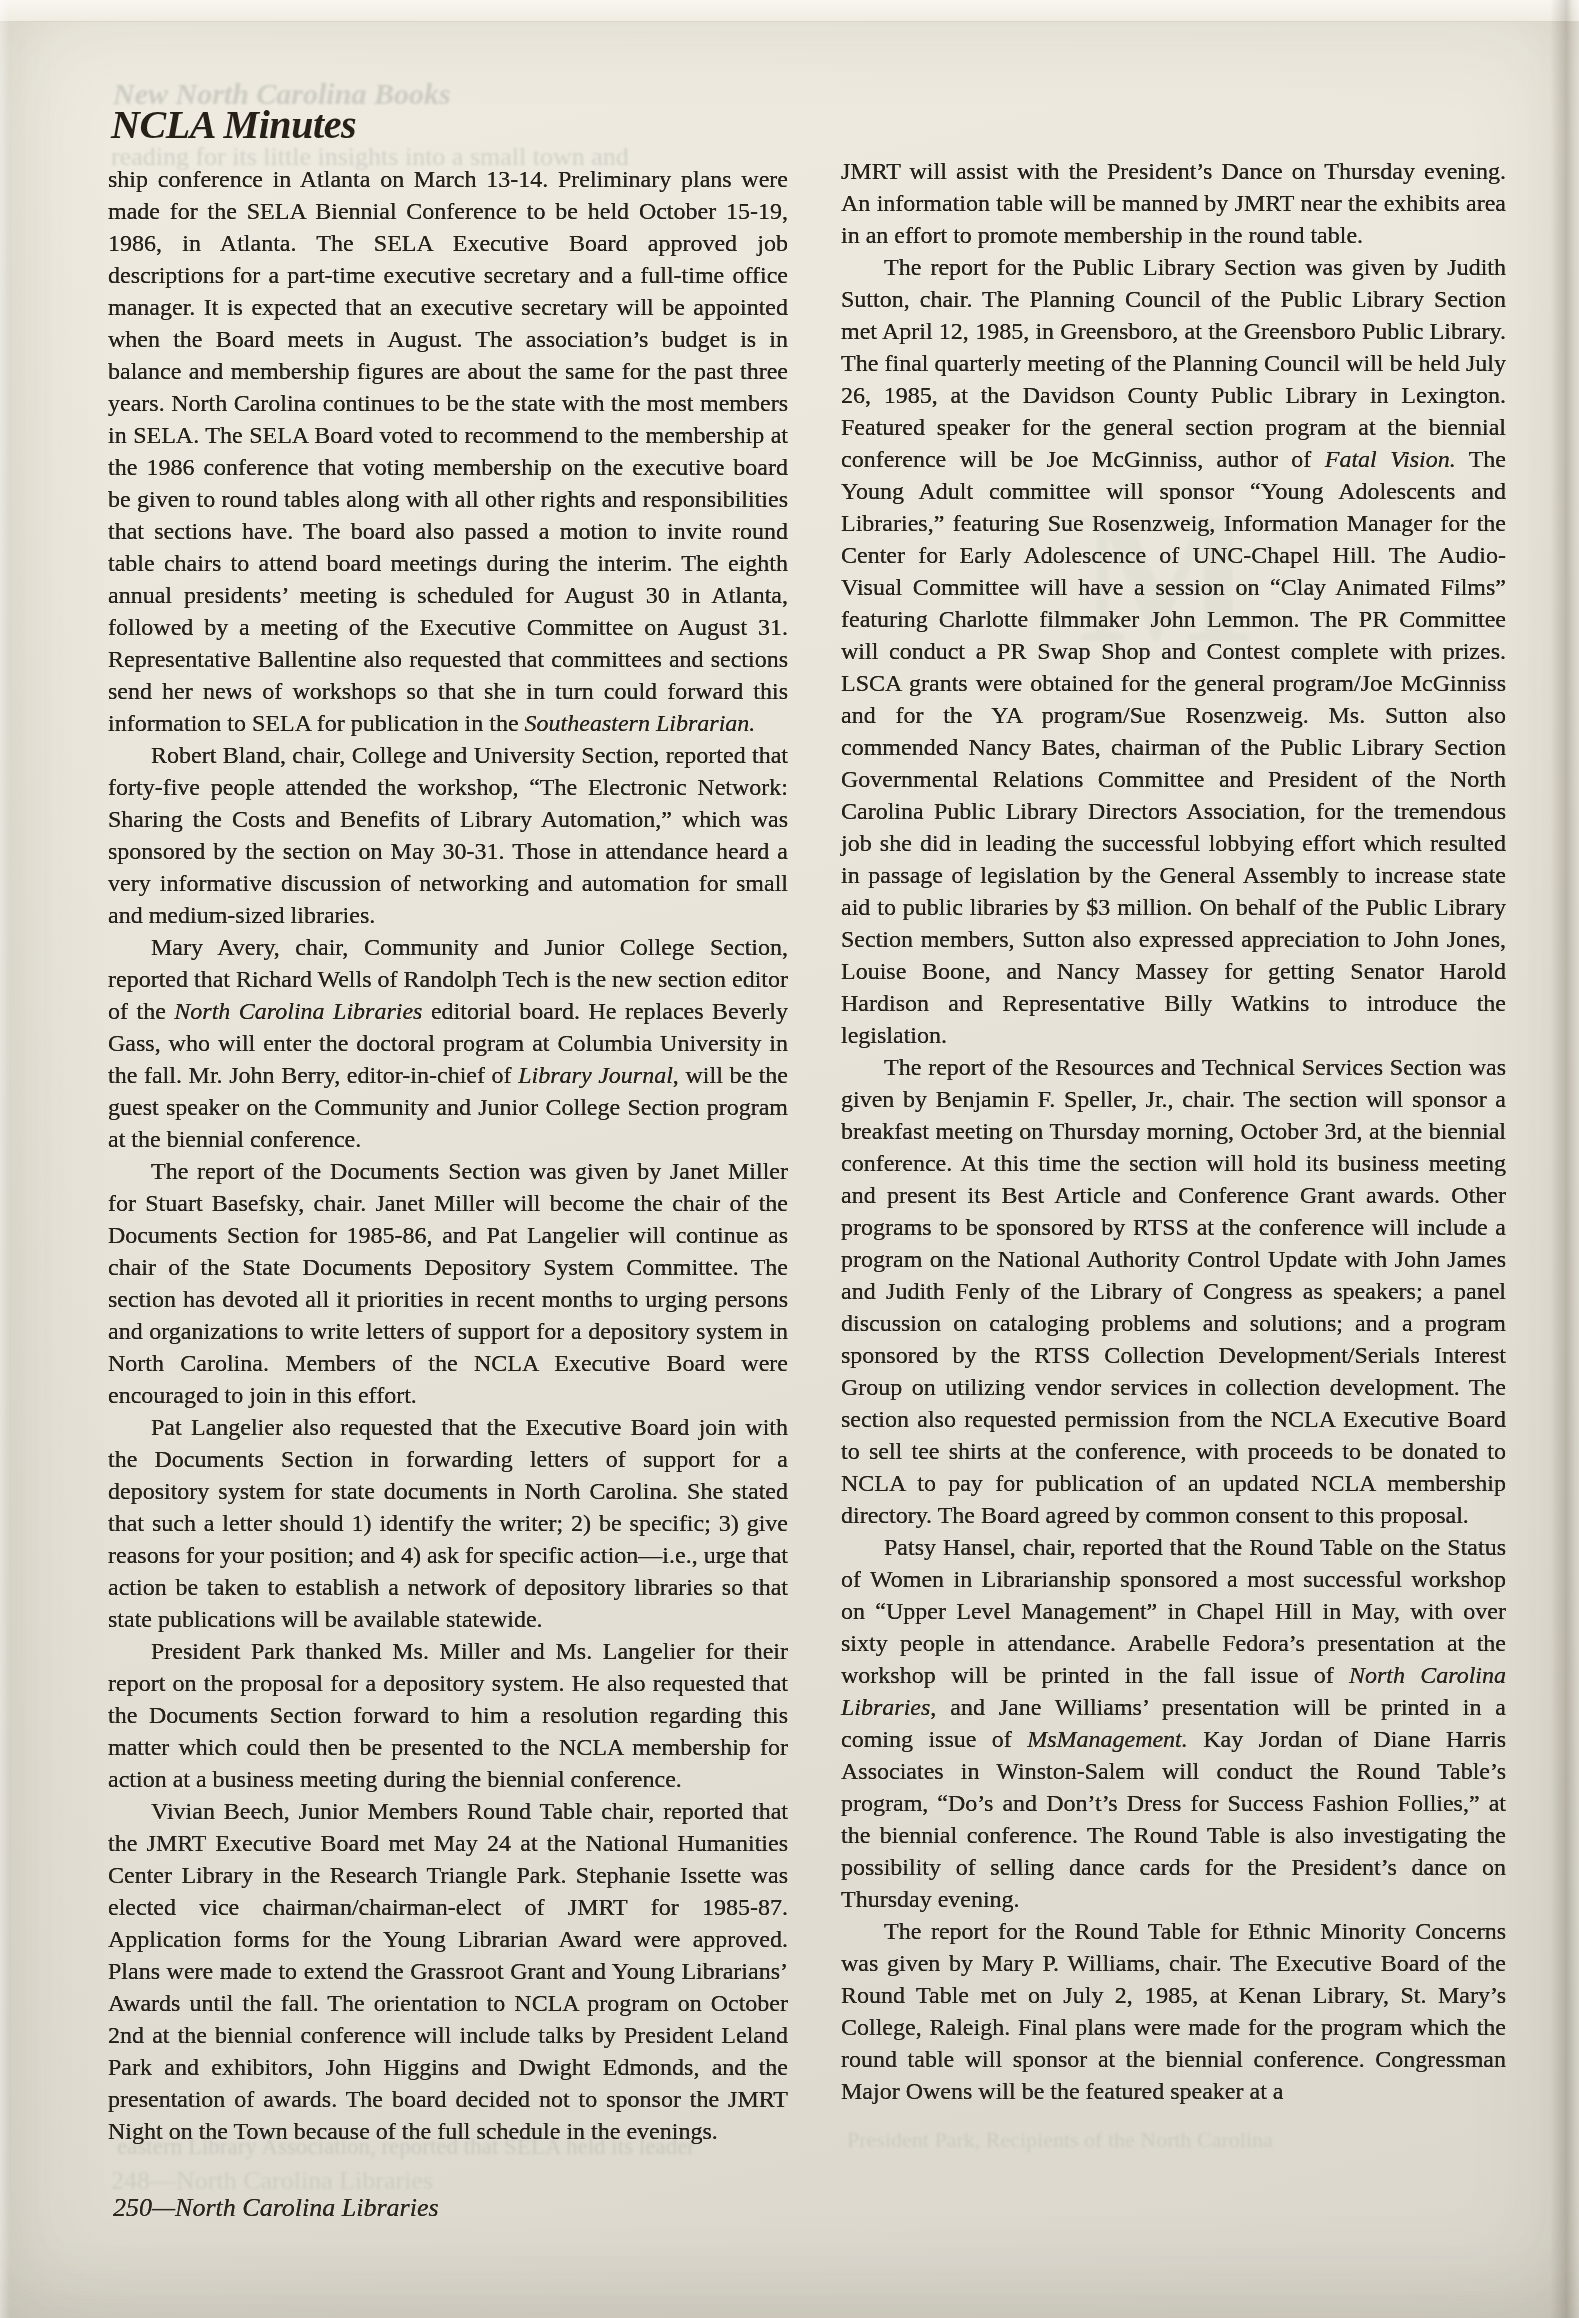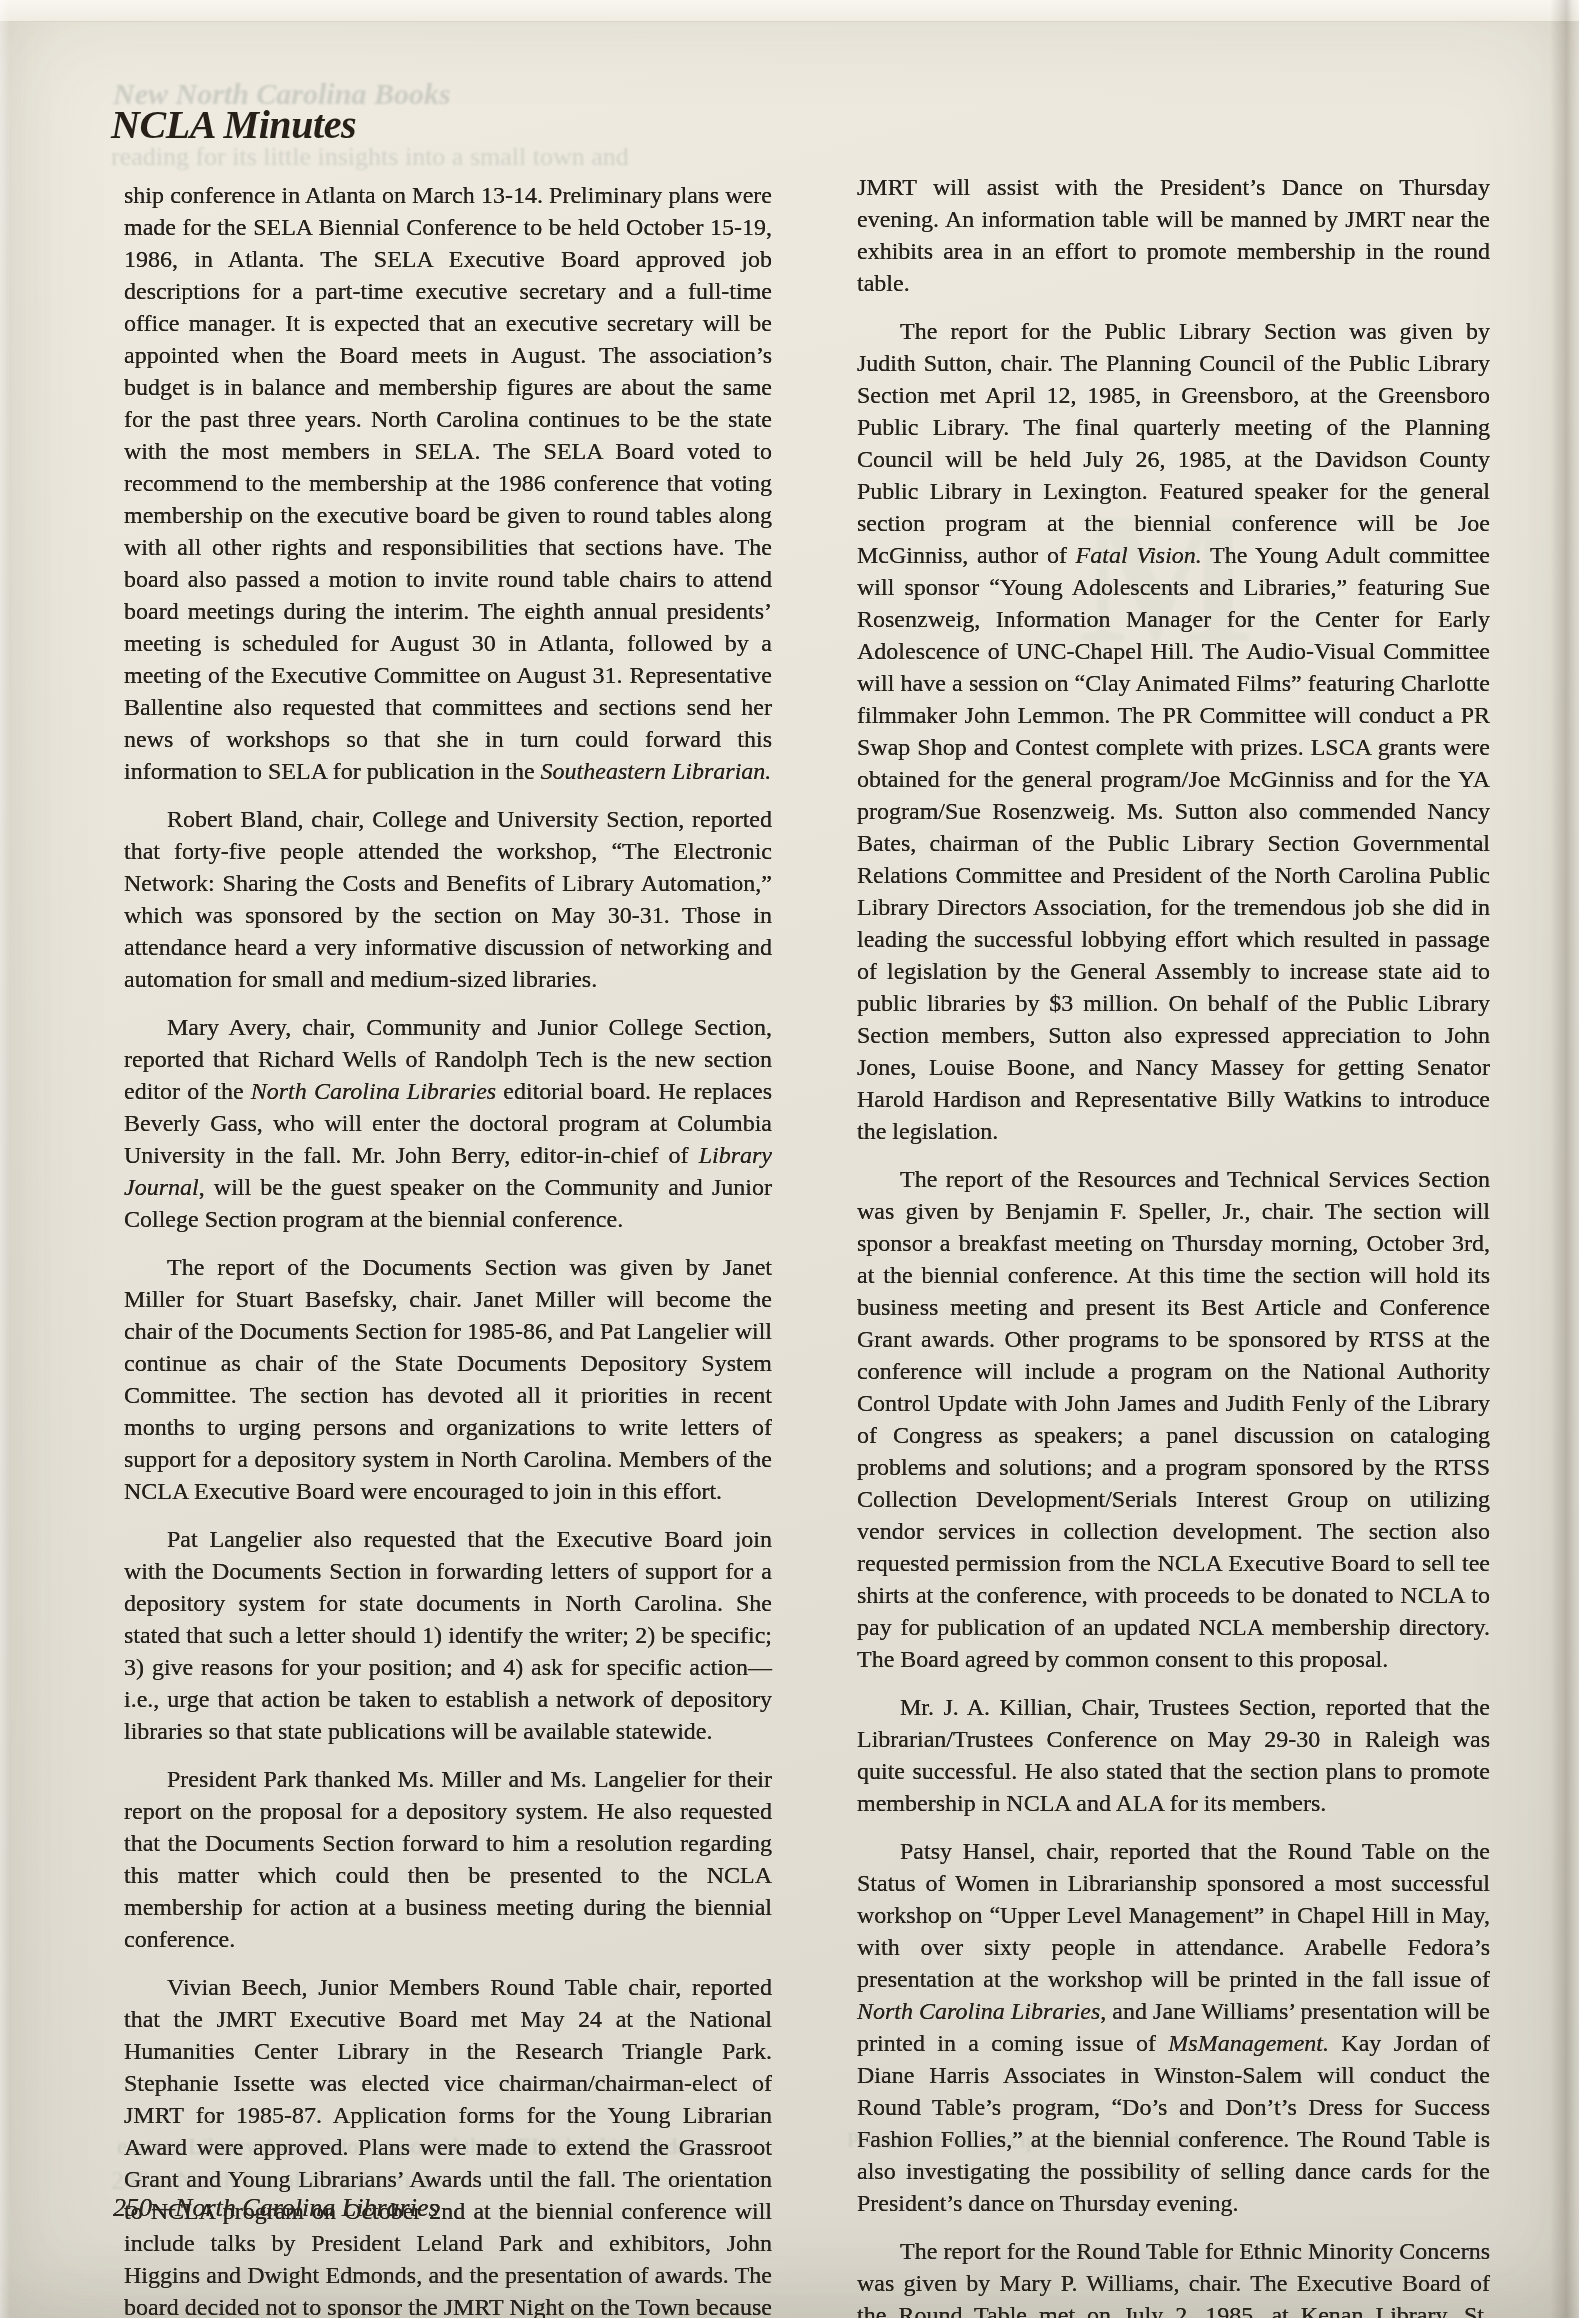--- a/index.html
+++ b/index.html
@@ -35,21 +35,21 @@
     color:#262019;letter-spacing:-0.4px;
   }
   .column{
     position:absolute;color:#26211b;
     font-size:24px;line-height:32px;
     text-align:justify;
     text-shadow:0 0 0.3px currentColor;
   }
   .col-left{left:108px;top:163px;width:680px;}
   .col-right{left:841px;top:155px;width:665px;}
-  .column p{margin:16px;padding:0;}
+  .column p{margin:0;padding:0;}
   .column p.indent{text-indent:43px;}
   .page-footer{
     position:absolute;left:113px;top:2193px;
     font-size:26px;color:#2b251e;
     text-shadow:0 0 0.3px currentColor;
     font-style:italic;
   }
   .ghost-layer{position:absolute;inset:0;pointer-events:none;}
   .ghost{
     position:absolute;color:#7f8b80;filter:blur(1px);
@@ -81,19 +81,18 @@
     <p class="indent">Mary Avery, chair, Community and Junior College Section, reported that Richard Wells of Randolph Tech is the new section editor of the <i>North Carolina Libraries</i> editorial board. He replaces Beverly Gass, who will enter the doctoral program at Columbia University in the fall. Mr. John Berry, editor-in-chief of <i>Library Journal</i>, will be the guest speaker on the Community and Junior College Section program at the biennial conference.</p>
     <p class="indent">The report of the Documents Section was given by Janet Miller for Stuart Basefsky, chair. Janet Miller will become the chair of the Documents Section for 1985-86, and Pat Langelier will continue as chair of the State Documents Depository System Committee. The section has devoted all it priorities in recent months to urging persons and organizations to write letters of support for a depository system in North Carolina. Members of the NCLA Executive Board were encouraged to join in this effort.</p>
     <p class="indent">Pat Langelier also requested that the Executive Board join with the Documents Section in forwarding letters of support for a depository system for state documents in North Carolina. She stated that such a letter should 1) identify the writer; 2) be specific; 3) give reasons for your position; and 4) ask for specific action—i.e., urge that action be taken to establish a network of depository libraries so that state publications will be available statewide.</p>
     <p class="indent">President Park thanked Ms. Miller and Ms. Langelier for their report on the proposal for a depository system. He also requested that the Documents Section forward to him a resolution regarding this matter which could then be presented to the NCLA membership for action at a business meeting during the biennial conference.</p>
     <p class="indent">Vivian Beech, Junior Members Round Table chair, reported that the JMRT Executive Board met May 24 at the National Humanities Center Library in the Research Triangle Park. Stephanie Issette was elected vice chairman/chairman-elect of JMRT for 1985-87. Application forms for the Young Librarian Award were approved. Plans were made to extend the Grassroot Grant and Young Librarians’ Awards until the fall. The orientation to NCLA program on October 2nd at the biennial conference will include talks by President Leland Park and exhibitors, John Higgins and Dwight Edmonds, and the presentation of awards. The board decided not to sponsor the JMRT Night on the Town because of the full schedule in the evenings.</p>
   </div>
 <div class="column col-right" id="col-right">
     <p class="noindent">JMRT will assist with the President’s Dance on Thursday evening. An information table will be manned by JMRT near the exhibits area in an effort to promote membership in the round table.</p>
     <p class="indent">The report for the Public Library Section was given by Judith Sutton, chair. The Planning Council of the Public Library Section met April 12, 1985, in Greensboro, at the Greensboro Public Library. The final quarterly meeting of the Planning Council will be held July 26, 1985, at the Davidson County Public Library in Lexington. Featured speaker for the general section program at the biennial conference will be Joe McGinniss, author of <i>Fatal Vision.</i> The Young Adult committee will sponsor “Young Adolescents and Libraries,” featuring Sue Rosenzweig, Information Manager for the Center for Early Adolescence of UNC-Chapel Hill. The Audio-Visual Committee will have a session on “Clay Animated Films” featuring Charlotte filmmaker John Lemmon. The PR Committee will conduct a PR Swap Shop and Contest complete with prizes. LSCA grants were obtained for the general program/Joe McGinniss and for the YA program/Sue Rosenzweig. Ms. Sutton also commended Nancy Bates, chairman of the Public Library Section Governmental Relations Committee and President of the North Carolina Public Library Directors Association, for the tremendous job she did in leading the successful lobbying effort which resulted in passage of legislation by the General Assembly to increase state aid to public libraries by $3 million. On behalf of the Public Library Section members, Sutton also expressed appreciation to John Jones, Louise Boone, and Nancy Massey for getting Senator Harold Hardison and Representative Billy Watkins to introduce the legislation.</p>
     <p class="indent">The report of the Resources and Technical Services Section was given by Benjamin F. Speller, Jr., chair. The section will sponsor a breakfast meeting on Thursday morning, October 3rd, at the biennial conference. At this time the section will hold its business meeting and present its Best Article and Conference Grant awards. Other programs to be sponsored by RTSS at the conference will include a program on the National Authority Control Update with John James and Judith Fenly of the Library of Congress as speakers; a panel discussion on cataloging problems and solutions; and a program sponsored by the RTSS Collection Development/Serials Interest Group on utilizing vendor services in collection development. The section also requested permission from the NCLA Executive Board to sell tee shirts at the conference, with proceeds to be donated to NCLA to pay for publication of an updated NCLA membership directory. The Board agreed by common consent to this proposal.</p>
-    <p class="indent">Mr. J. A. Killian, Chair, Trustees Section, reported that the Librarian/Trustees Conference on May 29-30 in Raleigh was quite successful. He also stated that the section plans to promote membership in NCLA and ALA for its members.</p>
     <p class="indent">Patsy Hansel, chair, reported that the Round Table on the Status of Women in Librarianship sponsored a most successful workshop on “Upper Level Management” in Chapel Hill in May, with over sixty people in attendance. Arabelle Fedora’s presentation at the workshop will be printed in the fall issue of <i>North Carolina Libraries</i>, and Jane Williams’ presentation will be printed in a coming issue of <i>MsManagement.</i> Kay Jordan of Diane Harris Associates in Winston-Salem will conduct the Round Table’s program, “Do’s and Don’t’s Dress for Success Fashion Follies,” at the biennial conference. The Round Table is also investigating the possibility of selling dance cards for the President’s dance on Thursday evening.</p>
     <p class="indent">The report for the Round Table for Ethnic Minority Concerns was given by Mary P. Williams, chair. The Executive Board of the Round Table met on July 2, 1985, at Kenan Library, St. Mary’s College, Raleigh. Final plans were made for the program which the round table will sponsor at the biennial conference. Congressman Major Owens will be the featured speaker at a</p>
   </div>
 
 <div class="page-footer">250—North Carolina Libraries</div>
 
 
 </body></html>

